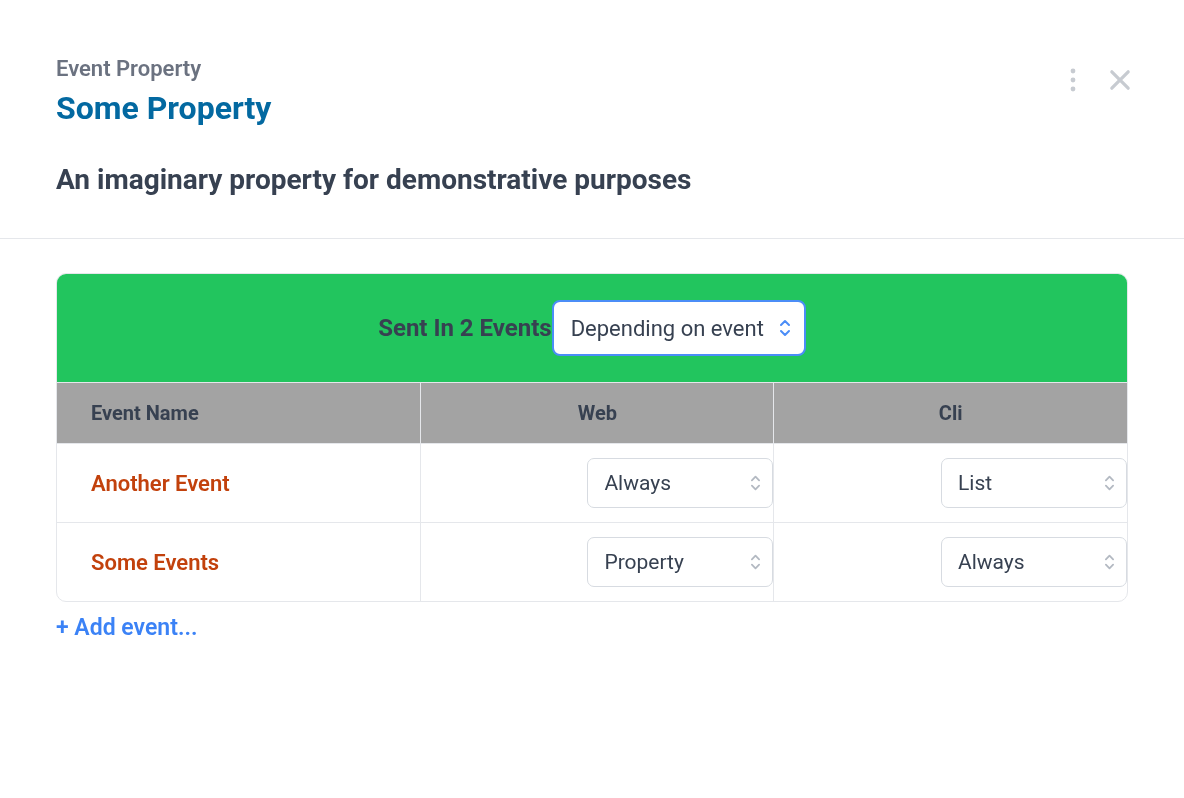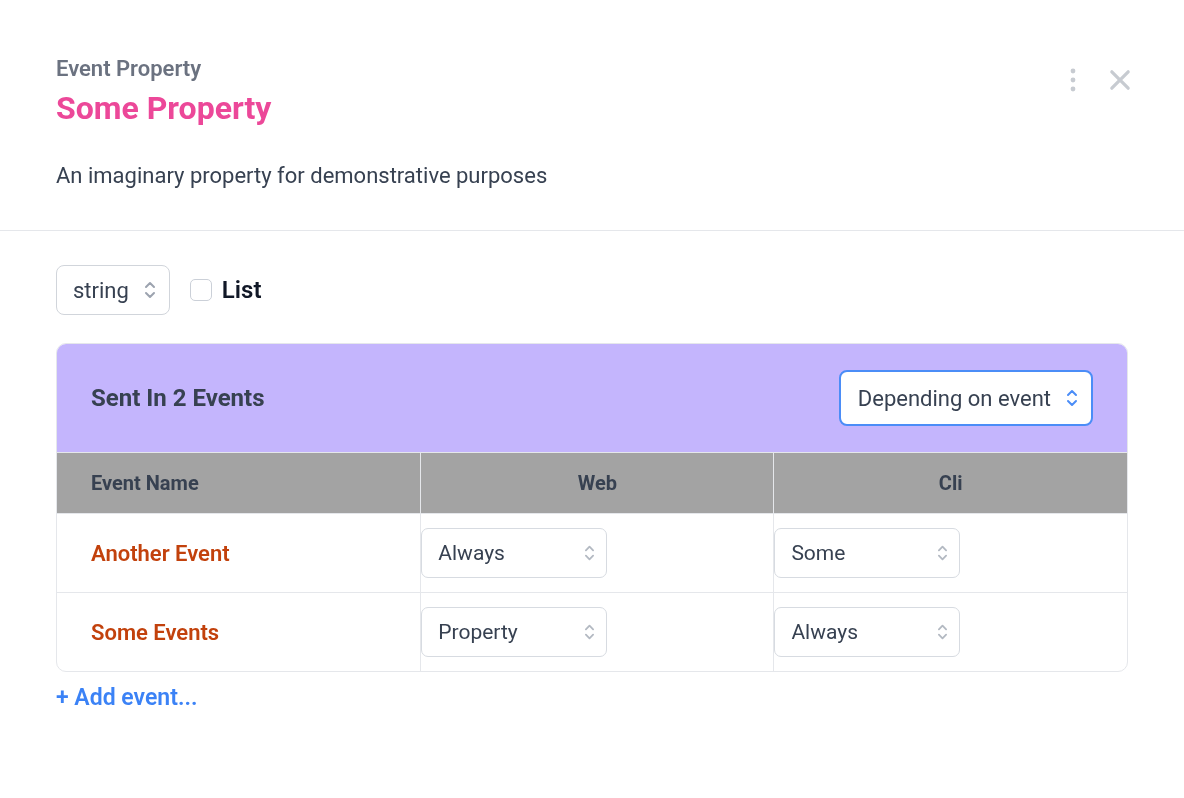--- a/index.html
+++ b/index.html
@@ -42,27 +42,27 @@
     }
     .breadcrumb {
       font-size: 22px;
       font-weight: 600;
       color: #6b7280;
       margin-bottom: 8px;
     }
     .page-title {
       font-size: 32px;
       font-weight: 700;
-      color: #ec4899;
+      color: #0369a1;
       margin-bottom: 36px;
     }
     .description {
-      font-size: 22px;
-      color: #374151;
-      font-weight: 400;
+      font-size: 28px;
+      color: #374151;
+      font-weight: 700;
     }
     .divider {
       border: none;
       border-top: 1px solid #e5e7eb;
       width: 100%;
     }
     .body-section {
       padding: 34px 56px 40px 56px;
     }
     .type-row {
@@ -122,25 +122,25 @@
       font-size: 24px;
       font-weight: 600;
       color: #111827;
     }
     .events-card {
       border: 1px solid #e5e7eb;
       border-radius: 10px;
       overflow: hidden;
     }
     .events-card-header {
-      background: #c4b5fd;
+      background: #22c55e;
       padding: 26px 34px;
       display: flex;
       align-items: center;
-      justify-content: space-between;
+      justify-content: center;
     }
     .events-card-title {
       font-size: 24px;
       font-weight: 700;
       color: #374151;
     }
     .events-table {
       width: 100%;
       border-collapse: collapse;
     }
@@ -156,21 +156,21 @@
     }
     .events-table th:first-child {
       text-align: left;
       padding-left: 34px;
       border-left: none;
     }
     .events-table td {
       padding: 14px 0;
       border-top: 1px solid #e5e7eb;
       border-left: 1px solid #e5e7eb;
-      text-align: left;
+      text-align: right;
       vertical-align: middle;
     }
     .events-table td:first-child {
       text-align: left;
       padding-left: 34px;
       font-size: 22px;
       font-weight: 600;
       color: #c2410c;
       border-left: none;
     }
@@ -235,33 +235,20 @@
 
     <div class="breadcrumb">Event Property</div>
     <h1 class="page-title">Some Property</h1>
     <p class="description">An imaginary property for demonstrative purposes</p>
   </div>
 
   <hr class="divider">
 
   <div class="body-section">
 
-    <div class="type-row">
-      <div class="select-wrap small">
-        <span class="select-value">string</span>
-        <svg class="chevrons" width="14" height="20" viewBox="0 0 14 20" fill="none" stroke="currentColor" stroke-width="2" stroke-linecap="round" stroke-linejoin="round">
-          <polyline points="3,7 7,3 11,7"></polyline>
-          <polyline points="3,13 7,17 11,13"></polyline>
-        </svg>
-      </div>
-      <div class="checkbox-group">
-        <div class="checkbox" role="checkbox" aria-checked="false"></div>
-        <span class="checkbox-label">List</span>
-      </div>
-    </div>
 
     <div class="events-card">
       <div class="events-card-header">
         <div class="events-card-title">Sent In 2 Events</div>
         <div class="select-wrap focused">
           <span class="select-value">Depending on event</span>
           <svg class="chevrons" width="14" height="20" viewBox="0 0 14 20" fill="none" stroke="currentColor" stroke-width="2" stroke-linecap="round" stroke-linejoin="round">
             <polyline points="3,7 7,3 11,7"></polyline>
             <polyline points="3,13 7,17 11,13"></polyline>
           </svg>
@@ -288,21 +275,21 @@
               <div class="cell-select">
                 <span class="val">Always</span>
                 <svg class="chevrons" width="13" height="18" viewBox="0 0 14 20" fill="none" stroke="currentColor" stroke-width="2" stroke-linecap="round" stroke-linejoin="round">
                   <polyline points="3,7 7,3 11,7"></polyline>
                   <polyline points="3,13 7,17 11,13"></polyline>
                 </svg>
               </div>
             </td>
             <td>
               <div class="cell-select">
-                <span class="val">Some</span>
+                <span class="val">List</span>
                 <svg class="chevrons" width="13" height="18" viewBox="0 0 14 20" fill="none" stroke="currentColor" stroke-width="2" stroke-linecap="round" stroke-linejoin="round">
                   <polyline points="3,7 7,3 11,7"></polyline>
                   <polyline points="3,13 7,17 11,13"></polyline>
                 </svg>
               </div>
             </td>
           </tr>
           <tr>
             <td>Some Events</td>
             <td>

